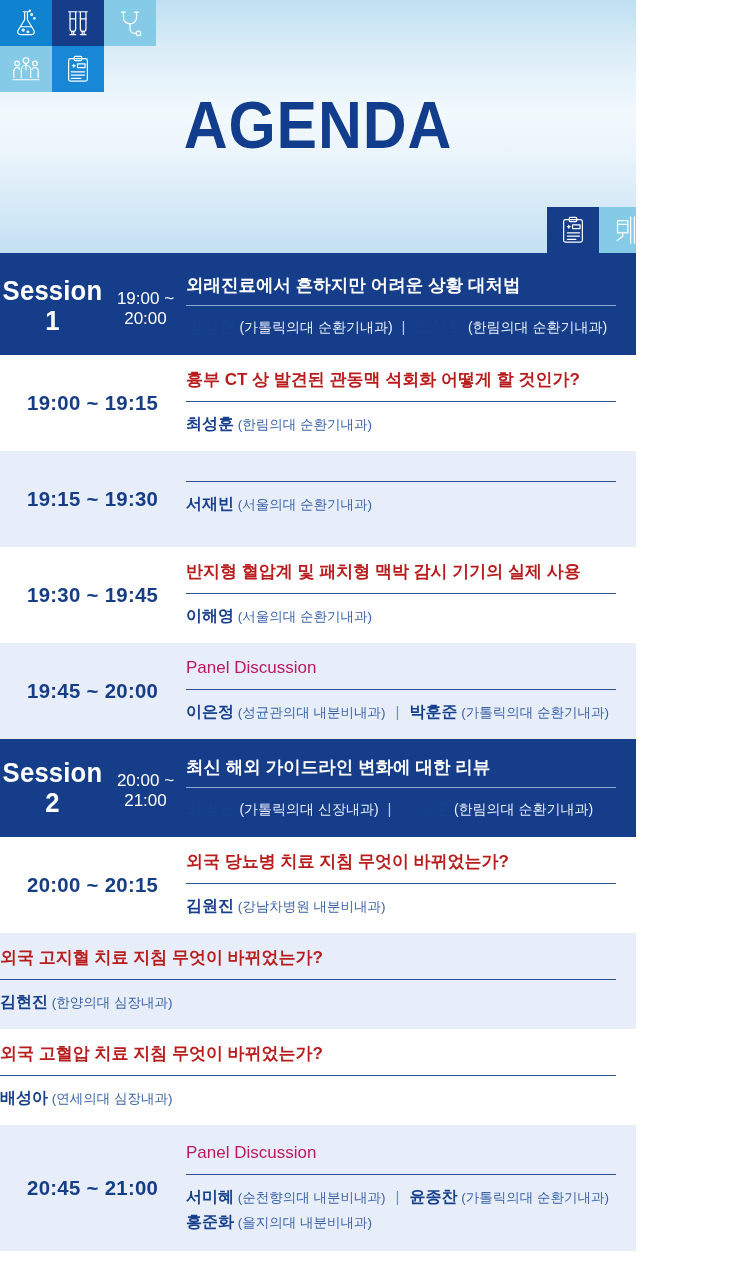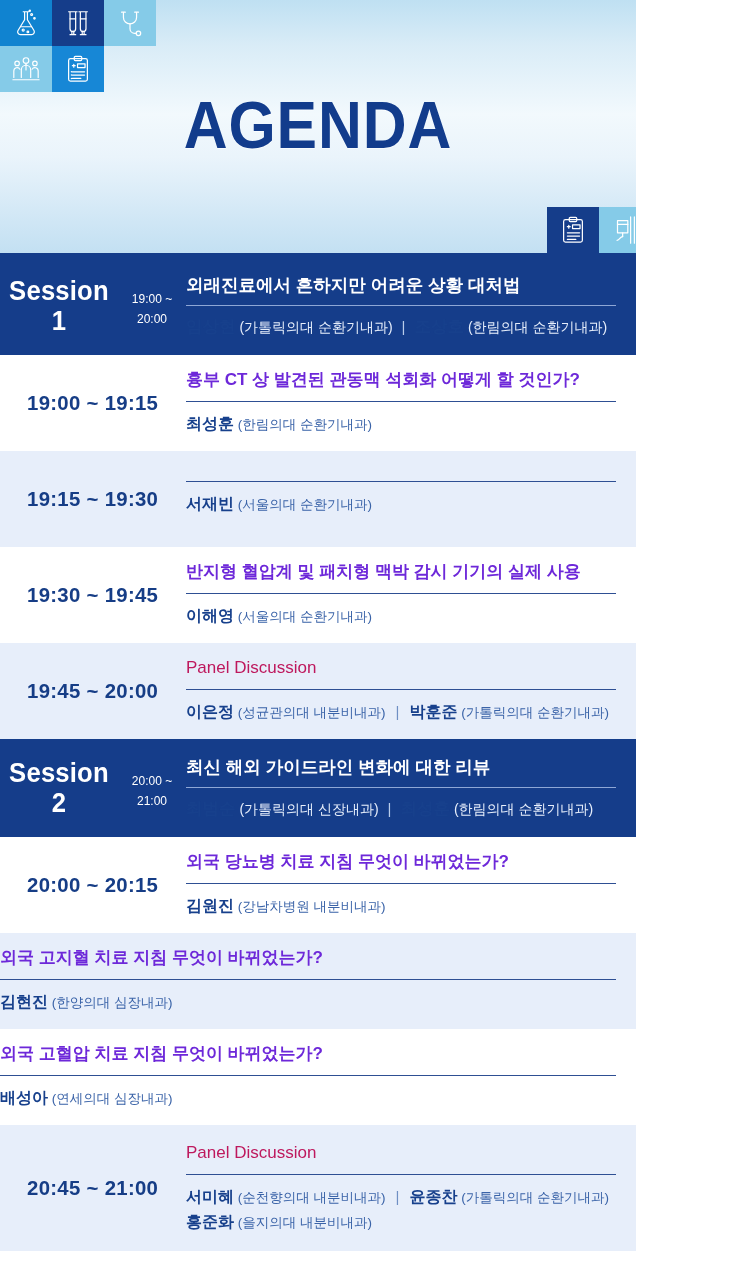--- a/index.html
+++ b/index.html
@@ -89,21 +89,21 @@
   
   .row.session{background:#153d8a;color:#ffffff;}
   .row.session .sess-name{
     font-size:27px;
     font-weight:bold;
     line-height:30px;
     letter-spacing:.2px;
     transform:scaleX(.95);
   }
   .row.session .sess-time{
-    font-size:12px;
+    font-size:17px;
     font-weight:500;
     margin-top:5px;
     line-height:20px;
   }
   .row.session .topic{
     font-size:17.5px;
     font-weight:bold;
     color:#ffffff;
     line-height:22px;
     padding-bottom:9px;
@@ -127,21 +127,21 @@
   .row .slot{
     font-size:21px;
     font-weight:bold;
     color:#163d86;
     letter-spacing:.3px;
     transform:scaleX(.97);
   }
   .row.plain .topic,.row.tint .topic{
     font-size:17px;
     font-weight:bold;
-    color:#6d28d9;
+    color:#b91c1c;
     line-height:22px;
     padding-bottom:10px;
   }
   .row .topic.panel{
     font-weight:500;
     font-size:17px;
     color:#be185d;
   }
   .row.plain .rule,.row.tint .rule{height:1px;background:#2e4f93;width:100%;}
   .row.plain .speakers,.row.tint .speakers{

